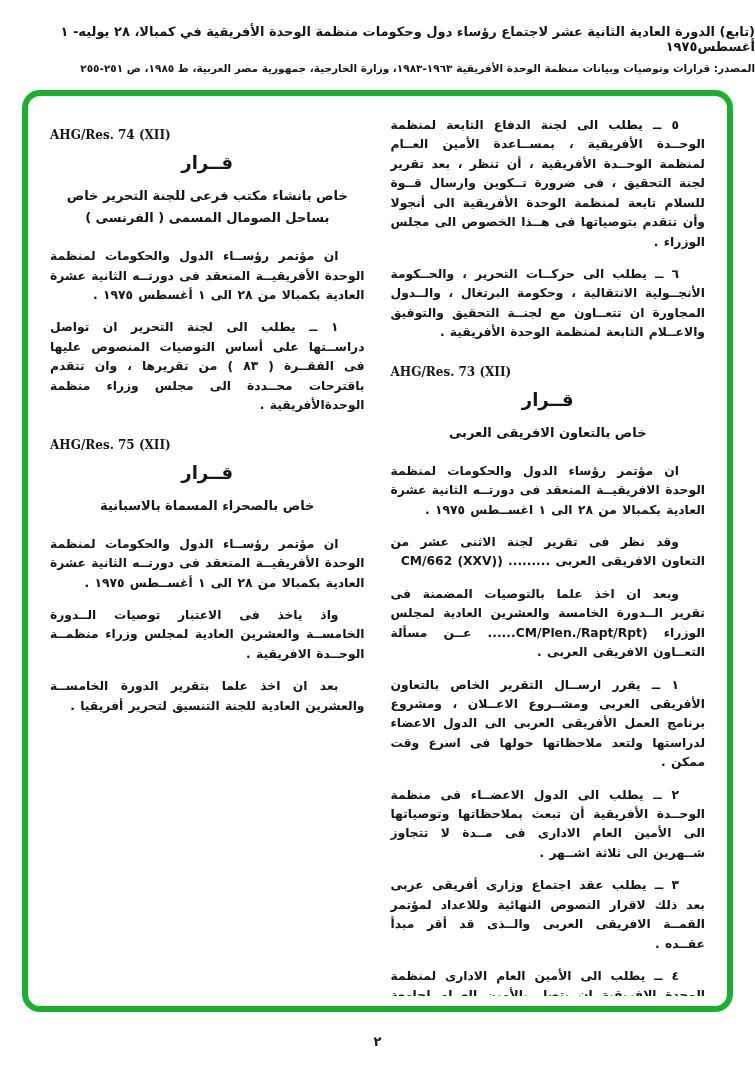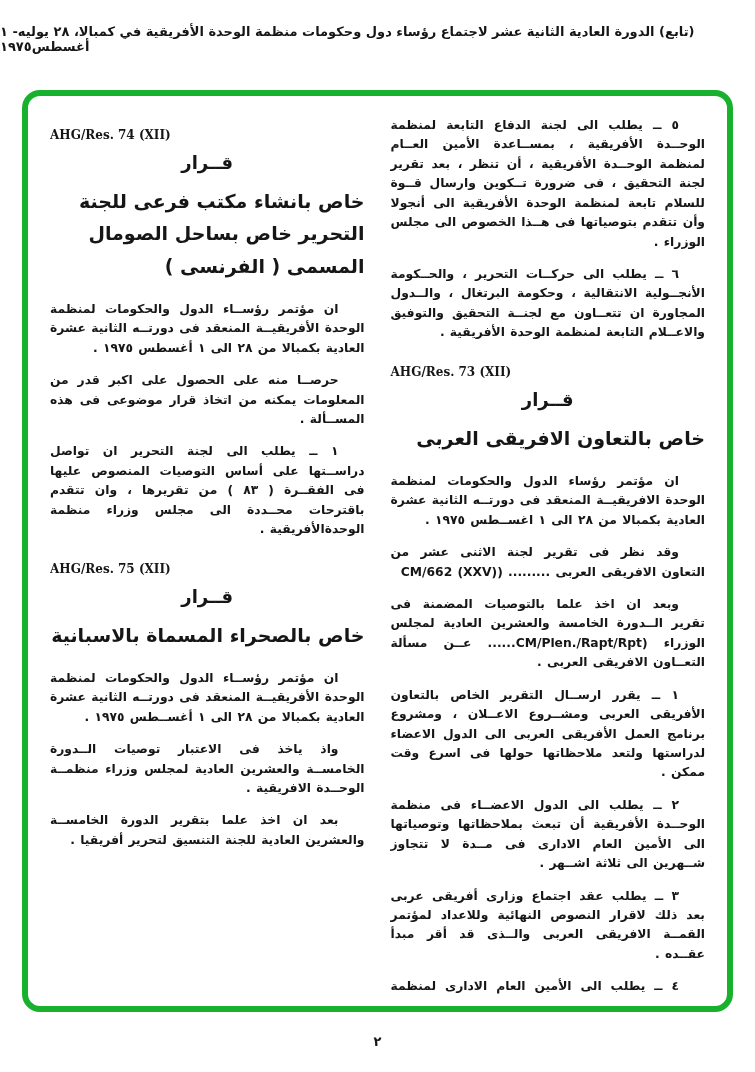--- a/index.html
+++ b/index.html
@@ -4,21 +4,21 @@
 <style>
   html,body { margin:0; padding:0; }
   body {
     width:755px; height:1072px; position:relative;
     background:#ffffff; overflow:hidden;
     font-family:"DejaVu Sans", sans-serif;
     color:#161616;
   }
   .header {
     position:absolute; top:24px; left:0; width:755px;
-    text-align:left; direction:rtl;
+    text-align:right; direction:rtl;
   }
   .header-line1 {
     font-size:13px; font-weight:bold; letter-spacing:0;
   }
   .header-line2 {
     font-size:10.5px; font-weight:bold; margin-top:8px;
   }
   .frame {
     position:absolute; left:22px; top:90px;
     width:711px; height:922px; box-sizing:border-box;
@@ -42,33 +42,34 @@
     direction:ltr; text-align:left;
     font-family:"DejaVu Serif", serif;
     font-size:12px; margin:22px 0 8px 0;
   }
   .col-right .block-rescode:first-child,
   .col-left .block-rescode:first-child { margin-top:12px; }
   .block-title {
     text-align:center; font-size:18px; margin:10px 0 12px 0;
   }
   .block-subtitle {
-    text-align:right; font-size:19px; line-height:1.7;
+    text-align:center; font-size:13px; line-height:1.7;
     margin:0 0 18px 0;
   }
   .page-number {
     position:absolute; top:1034px; left:0; width:755px;
     text-align:center; font-size:13px; font-weight:bold;
   }
 </style>
 </head>
 <body>
 
 <div class="header">
   <div class="header-line1">(تابع) الدورة العادية الثانية عشر لاجتماع رؤساء دول وحكومات منظمة الوحدة الأفريقية في كمبالا، ٢٨ يوليه- ١ أغسطس١٩٧٥</div>
+  <div class="header-line2">المصدر: قرارات وتوصيات وبيانات منظمة الوحدة الأفريقية ١٩٦٣-١٩٨٣، وزارة الخارجية، جمهورية مصر العربية، ط ١٩٨٥، ص ٢٥١-٢٥٥</div>
 </div>
 
 <div class="frame" style="border-color: rgb(23, 177, 46);">
   <div class="columns">
     <div class="col col-right" id="col-right">
         <div class="block block-paragraph">٥ ــ يطلب الى لجنة الدفاع التابعة لمنظمة الوحــدة الأفريقية ، بمســاعدة الأمين العــام لمنظمة الوحــدة الأفريقية ، أن تنظر ، بعد تقرير لجنة التحقيق ، فى ضرورة تــكوين وارسال قــوة للسلام تابعة لمنظمة الوحدة الأفريقية الى أنجولا وأن تتقدم بتوصياتها فى هــذا الخصوص الى مجلس الوزراء .</div>
         <div class="block block-paragraph">٦ ــ يطلب الى حركــات التحرير ، والحــكومة الأنجــولية الانتقالية ، وحكومة البرتغال ، والــدول المجاورة ان تتعــاون مع لجنــة التحقيق والتوفيق والاعــلام التابعة لمنظمة الوحدة الأفريقية .</div>
         <div class="block block-rescode">AHG/Res. 73 (XII)</div>
         <div class="block block-title">قــرار</div>
         <div class="block block-subtitle">خاص بالتعاون الافريقى العربى</div>
@@ -78,21 +79,20 @@
         <div class="block block-paragraph">١ ــ يقرر ارســال التقرير الخاص بالتعاون الأفريقى العربى ومشــروع الاعــلان ، ومشروع برنامج العمل الأفريقى العربى الى الدول الاعضاء لدراستها ولتعد ملاحظاتها حولها فى اسرع وقت ممكن .</div>
         <div class="block block-paragraph">٢ ــ يطلب الى الدول الاعضــاء فى منظمة الوحــدة الأفريقية أن تبعث بملاحظاتها وتوصياتها الى الأمين العام الادارى فى مــدة لا تتجاوز شــهرين الى ثلاثة اشــهر .</div>
         <div class="block block-paragraph">٣ ــ يطلب عقد اجتماع وزارى أفريقى عربى بعد ذلك لاقرار النصوص النهائية وللاعداد لمؤتمر القمــة الافريقى العربى والــذى قد أقر مبدأ عقــده .</div>
         <div class="block block-paragraph">٤ ــ يطلب الى الأمين العام الادارى لمنظمة الوحدة الافريقية ان يتصل بالأمين العــام لجامعة الــدول العربية لتحديد تاريخ عقــد مؤتمــر القمة الأفريقى العربى .</div>
       </div>
     <div class="col col-left" id="col-left">
         <div class="block block-rescode">AHG/Res. 74 (XII)</div>
         <div class="block block-title">قــرار</div>
         <div class="block block-subtitle">خاص بانشاء مكتب فرعى للجنة التحرير خاص بساحل الصومال المسمى ( الفرنسى )</div>
         <div class="block block-paragraph">ان مؤتمر رؤســاء الدول والحكومات لمنظمة الوحدة الأفريقيــة المنعقد فى دورتــه الثانية عشرة العادية بكمبالا من ٢٨ الى ١ أغسطس ١٩٧٥ .</div>
-        <div class="block block-paragraph">حرصــا منه على الحصول على اكبر قدر من المعلومات يمكنه من اتخاذ قرار موضوعى فى هذه المســألة .</div>
         <div class="block block-paragraph">١ ــ يطلب الى لجنة التحرير ان تواصل دراســتها على أساس التوصيات المنصوص عليها فى الفقــرة ( ٨٣ ) من تقريرها ، وان تتقدم باقترحات محــددة الى مجلس وزراء منظمة الوحدةالأفريقية .</div>
         <div class="block block-rescode">AHG/Res. 75 (XII)</div>
         <div class="block block-title">قــرار</div>
         <div class="block block-subtitle">خاص بالصحراء المسماة بالاسبانية</div>
         <div class="block block-paragraph">ان مؤتمر رؤســاء الدول والحكومات لمنظمة الوحدة الأفريقيــة المنعقد فى دورتــه الثانية عشرة العادية بكمبالا من ٢٨ الى ١ أغســطس ١٩٧٥ .</div>
         <div class="block block-paragraph">واذ ياخذ فى الاعتبار توصيات الــدورة الخامســة والعشرين العادية لمجلس وزراء منظمــة الوحــدة الافريقية .</div>
         <div class="block block-paragraph">بعد ان اخذ علما بتقرير الدورة الخامســة والعشرين العادية للجنة التنسيق لتحرير أفريقيا .</div>
       </div>
   </div>
 </div>

